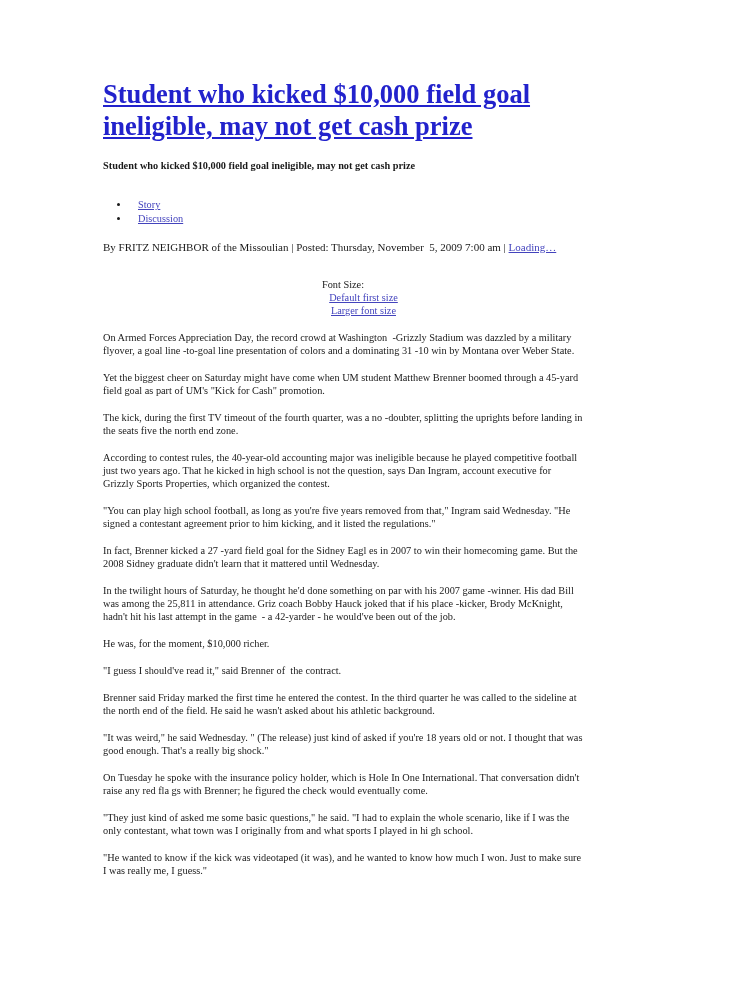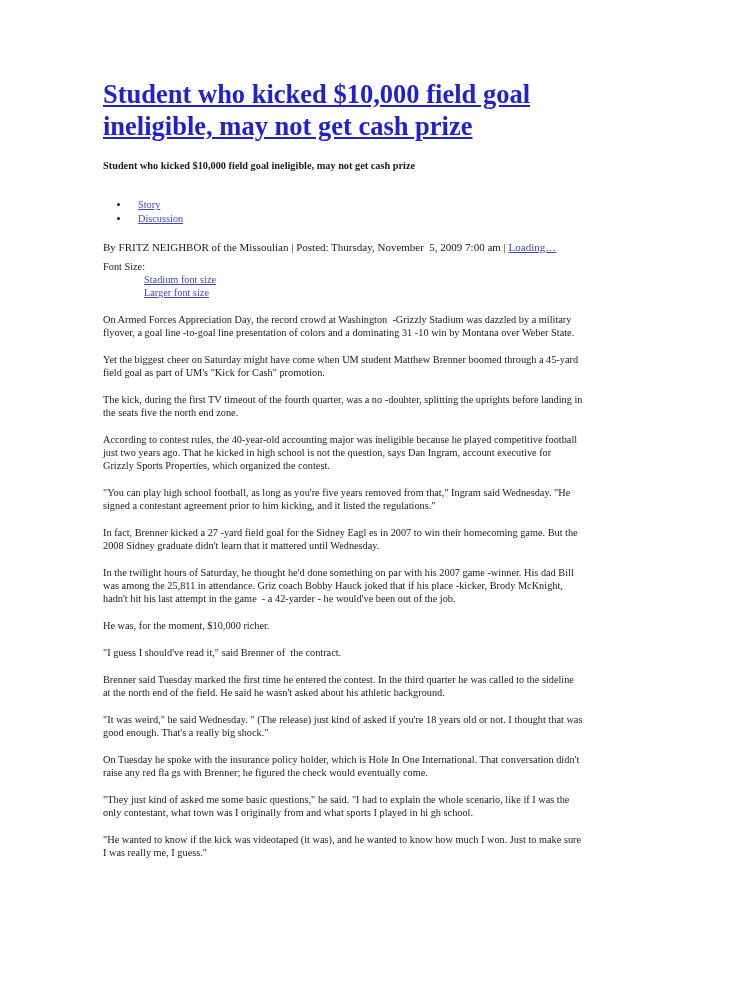--- a/index.html
+++ b/index.html
@@ -9,21 +9,21 @@
     color:#1a1a1a;overflow:hidden;
   }
   .page{padding:78px 135px 0 103px;width:480px;}
   .title{margin:0;font-size:26.5px;line-height:32px;font-weight:bold;letter-spacing:0;}
   .title a{color:#2222cc;text-decoration:underline;cursor:pointer;}
   .subtitle{margin:17px 0 0 0;font-size:10.3px;line-height:13px;font-weight:bold;white-space:pre-wrap;}
   a.link{color:#4343bd;text-decoration:underline;cursor:pointer;}
   .nav-list{margin:26px 0 0 0;padding:0 0 0 27px;font-size:10.3px;line-height:14px;list-style-type:disc;}
   .nav-list li{padding-left:8px;}
   .byline{margin:15px 0 0 0;font-size:11px;line-height:13px;white-space:pre-wrap;}
-  .fontsize{margin-top:6px;font-size:10.3px;line-height:13px;}
+  .fontsize{margin-top:24px;font-size:10.3px;line-height:13px;text-align:center;}
   .fontsize-links{margin-left:41px;}
   .fontsize-links a{display:block;}
   .body-text p{margin:14px 0 0 0;font-size:10.3px;line-height:13px;white-space:pre-wrap;}
 </style>
 </head>
 <body>
 
 <div class="page">
 
   <h1 class="title"><a>Student who kicked $10,000 field goal ineligible, may not get cash prize</a></h1>
@@ -33,35 +33,35 @@
   <ul class="nav-list">
     <li><a class="link">Story</a></li>
     <li><a class="link">Discussion</a></li>
   </ul>
 
   <p class="byline"><span>By FRITZ NEIGHBOR of the Missoulian | Posted: Thursday, November  5, 2009 7:00 am | </span><a class="link">Loading…</a></p>
 
   <div class="fontsize">
     <div>Font Size:</div>
     <div class="fontsize-links">
-      <a class="link">Stadium font size</a>
+      <a class="link">Default first size</a>
       <a class="link">Larger font size</a>
     </div>
   </div>
 
   <div class="body-text">
     <p>On Armed Forces Appreciation Day, the record crowd at Washington  -Grizzly Stadium was dazzled by a military flyover, a goal line -to-goal line presentation of colors and a dominating 31 -10 win by Montana over Weber State.</p>
     <p>Yet the biggest cheer on Saturday might have come when UM student Matthew Brenner boomed through a 45-yard field goal as part of UM's "Kick for Cash" promotion.</p>
     <p>The kick, during the first TV timeout of the fourth quarter, was a no -doubter, splitting the uprights before landing in the seats five the north end zone.</p>
     <p>According to contest rules, the 40-year-old accounting major was ineligible because he played competitive football just two years ago. That he kicked in high school is not the question, says Dan Ingram, account executive for Grizzly Sports Properties, which organized the contest.</p>
     <p>"You can play high school football, as long as you're five years removed from that," Ingram said Wednesday. "He signed a contestant agreement prior to him kicking, and it listed the regulations."</p>
     <p>In fact, Brenner kicked a 27 -yard field goal for the Sidney Eagl es in 2007 to win their homecoming game. But the 2008 Sidney graduate didn't learn that it mattered until Wednesday.</p>
     <p>In the twilight hours of Saturday, he thought he'd done something on par with his 2007 game -winner. His dad Bill was among the 25,811 in attendance. Griz coach Bobby Hauck joked that if his place -kicker, Brody McKnight, hadn't hit his last attempt in the game  - a 42-yarder - he would've been out of the job.</p>
     <p>He was, for the moment, $10,000 richer.</p>
     <p>"I guess I should've read it," said Brenner of  the contract.</p>
-    <p>Brenner said Tuesday marked the first time he entered the contest. In the third quarter he was called to the sideline at the north end of the field. He said he wasn't asked about his athletic background.</p>
+    <p>Brenner said Friday marked the first time he entered the contest. In the third quarter he was called to the sideline at the north end of the field. He said he wasn't asked about his athletic background.</p>
     <p>"It was weird," he said Wednesday. " (The release) just kind of asked if you're 18 years old or not. I thought that was good enough. That's a really big shock."</p>
     <p>On Tuesday he spoke with the insurance policy holder, which is Hole In One International. That conversation didn't raise any red fla gs with Brenner; he figured the check would eventually come.</p>
     <p>"They just kind of asked me some basic questions," he said. "I had to explain the whole scenario, like if I was the only contestant, what town was I originally from and what sports I played in hi gh school.</p>
     <p>"He wanted to know if the kick was videotaped (it was), and he wanted to know how much I won. Just to make sure I was really me, I guess."</p>
   </div>
 
 </div>
 
 </body></html>

